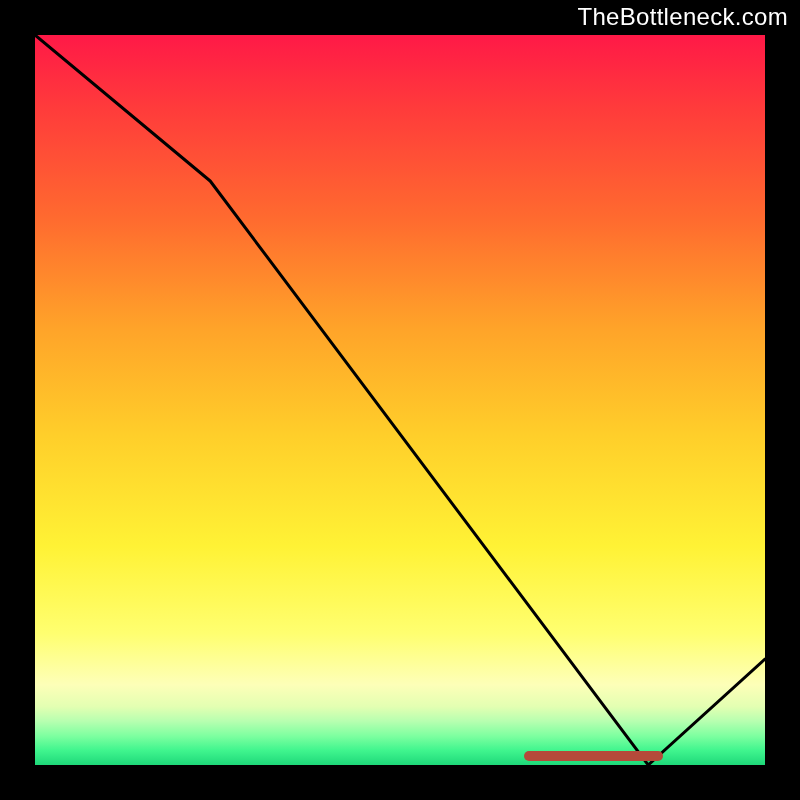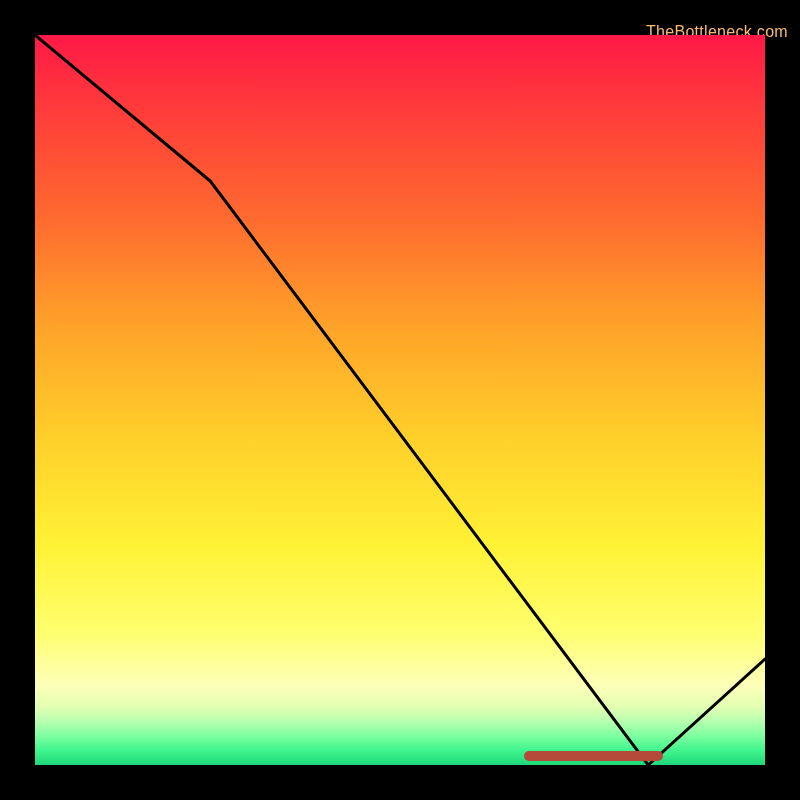--- a/index.html
+++ b/index.html
@@ -12,24 +12,24 @@
     overflow: hidden;
   }
   .container {
     position: relative;
     width: 800px;
     height: 800px;
     background: #000;
   }
   .watermark {
     position: absolute;
-    top: 23px;
+    top: 3px;
     right: 12px;
-    color: #fdba74;
-    font-size: 16px;
+    color: #ffffff;
+    font-size: 24px;
     font-weight: 500;
     letter-spacing: 0.3px;
   }
   .plot {
     position: absolute;
     left: 35px;
     top: 35px;
     width: 730px;
     height: 730px;
     background: linear-gradient(to bottom,

